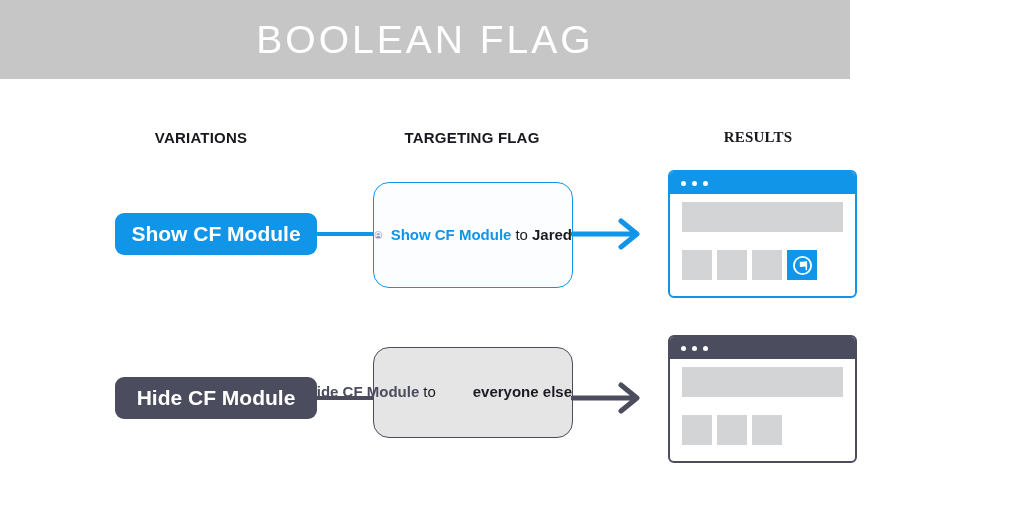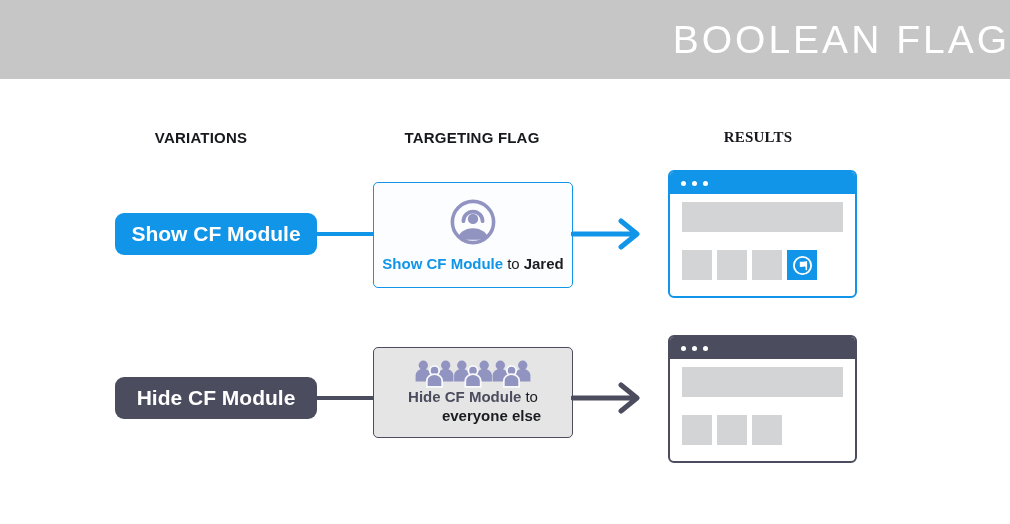--- a/index.html
+++ b/index.html
@@ -1,42 +1,42 @@
 <!DOCTYPE html>
 <html><head>
 <meta charset="utf-8">
 <style>
   html,body{margin:0;padding:0;background:#fff;}
   .canvas{position:relative;width:1010px;height:524px;background:#ffffff;
           font-family:"Liberation Sans",sans-serif;overflow:hidden;}
 
   
-  .banner{position:absolute;left:0;top:0;width:1010px;height:79px;background:#c6c6c6;
-          display:flex;align-items:center;justify-content:flex-end;}
+  .banner{position:absolute;left:0;top:0;width:850px;height:79px;background:#c6c6c6;
+          display:flex;align-items:center;justify-content:center;}
   .banner h1{margin:0;color:#ffffff;font-size:39px;font-weight:300;letter-spacing:3px;white-space:nowrap;}
 
   
   .col-head{position:absolute;top:129px;transform:translateX(-50%);font-size:15px;font-weight:700;
             color:#17181d;letter-spacing:.2px;white-space:nowrap;}
   .ch-variations{left:201px;} .ch-targeting{left:472px;} .ch-results{left:758px;font-family:Liberation Serif, serif;}
 
   
   .pill{position:absolute;left:115px;width:202px;height:42px;border-radius:9px;display:flex;
         align-items:center;justify-content:center;color:#fff;font-size:21px;font-weight:700;white-space:nowrap;}
   .pill-blue{top:213px;background:#1195e8;}
   .pill-dark{top:377px;background:#4b4c5d;}
 
   
   .connector{position:absolute;left:315px;width:60px;height:4px;}
   .connector-blue{top:232px;background:#1195e8;}
   .connector-dark{top:396px;background:#4b4c5d;}
 
   
-  .rule-card{position:absolute;left:373px;width:200px;border-radius:5px;box-sizing:border-box;
-             display:flex;flex-direction:column;align-items:center;justify-content:center;}
+  .rule-card{position:absolute;left:373px;width:200px;border-radius:16px;box-sizing:border-box;
+             display:flex;flex-direction:row;align-items:center;justify-content:flex-end;}
   .card-blue{top:182px;height:106px;background:#fcfdff;border:1.5px solid #1195e8;gap:8px;}
   .card-dark{top:347px;height:91px;background:#e5e5e5;border:1.5px solid #4b4c5d;}
   .rule-text{margin:0;font-size:15px;color:#1b1c22;text-align:center;line-height:1.25;white-space:nowrap;}
   .rule-text .conn{margin-left:4px;}
   .rule-text .aud{margin-left:4px;}
   .flag-blue{color:#1195e8;font-weight:700;}
   .flag-dark{color:#4b4c5d;font-weight:700;}
   .bold{font-weight:700;margin-left:37px;}
 
   

